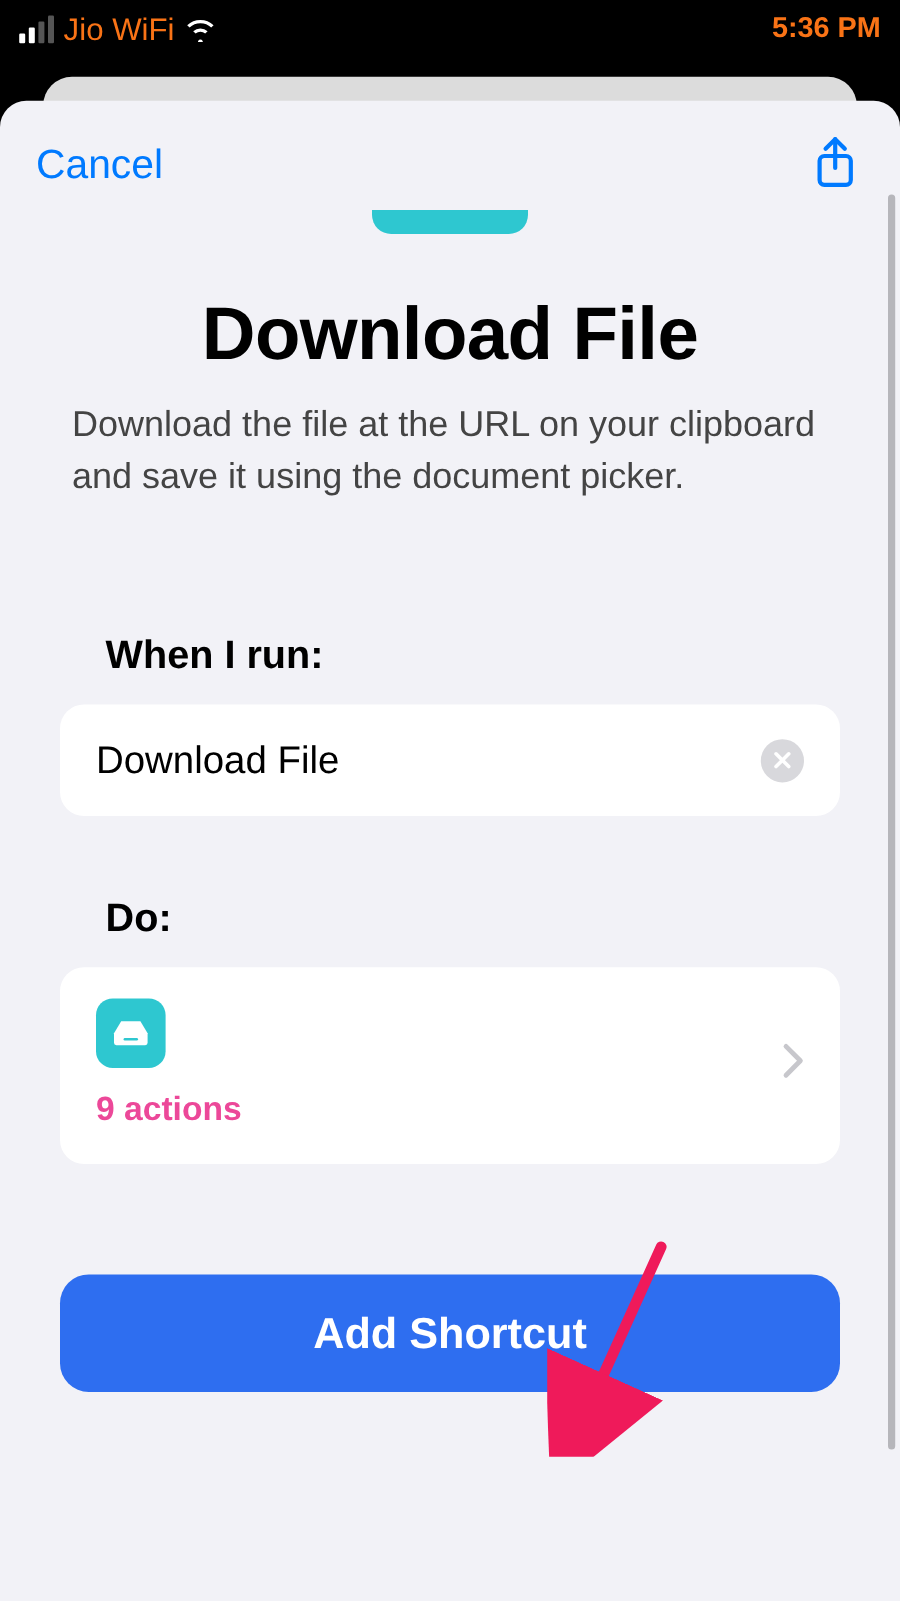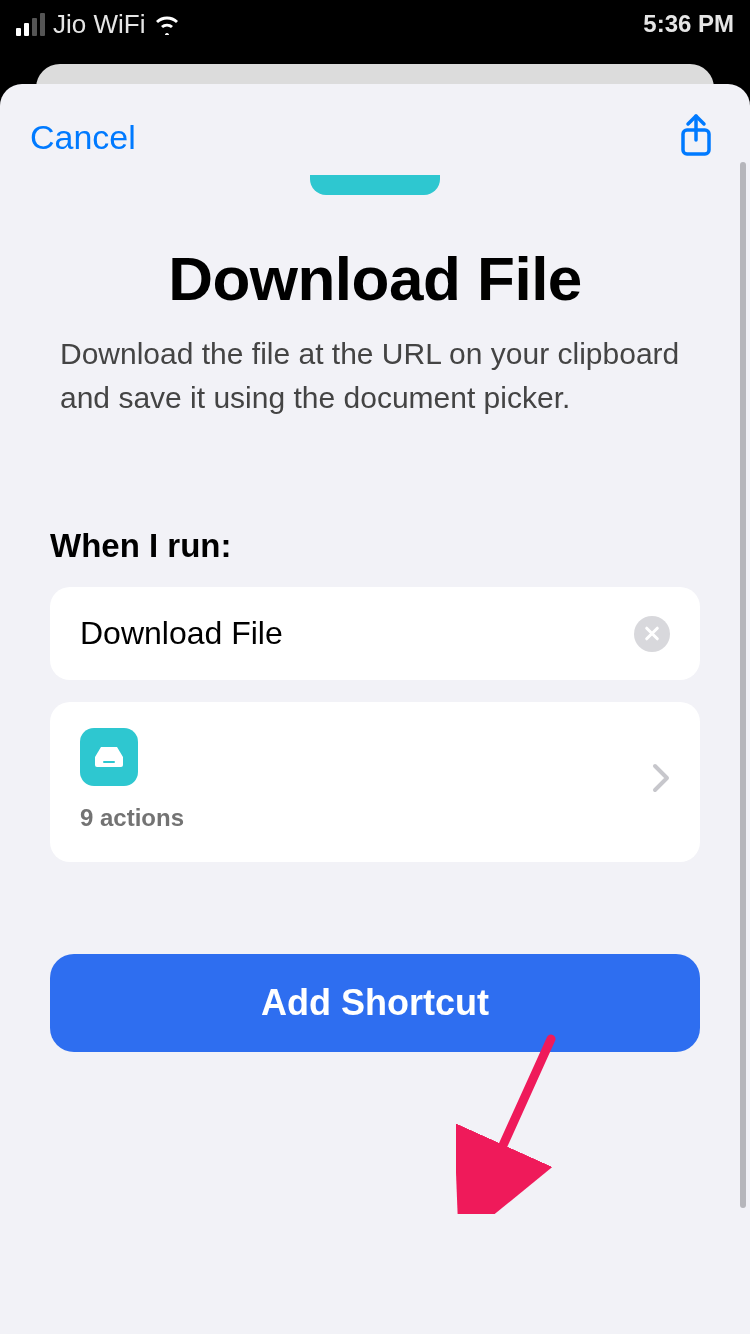--- a/index.html
+++ b/index.html
@@ -1,21 +1,21 @@
 <!DOCTYPE html>
 <html><head>
 <meta charset="utf-8">
 <style>
   * { box-sizing: border-box; margin: 0; padding: 0; }
   html, body { width: 750px; height: 1334px; font-family: -apple-system, "Helvetica Neue", Arial, sans-serif; background:#000; overflow:hidden; }
   
   .statusbar {
     height: 48px;
     background: #000;
-    color: #e5e5e5;
+    color: #f97316;
     display: flex;
     align-items: center;
     justify-content: space-between;
     padding: 0 16px;
     font-size: 26px;
     font-weight: 500;
   }
   .sb-left, .sb-right { display:flex; align-items:center; gap:8px; }
   .sb-right { gap:6px; }
   .signal { display:flex; align-items:flex-end; gap:3px; }
@@ -92,20 +92,21 @@
     color:#444;
     line-height:1.45;
     padding: 18px 60px 0 60px;
   }
 
   .section-label {
     font-size:33px;
     font-weight:700;
     color:#000;
     padding: 0 50px;
+    margin-left: 38px;
   }
   .section-when { margin-top:108px; }
   .section-do { margin-top:66px; }
 
   .card {
     background:#fff;
     border-radius:20px;
     margin: 22px 50px 0 50px;
     padding: 28px 30px;
     display:flex;
@@ -137,21 +138,21 @@
     align-items:center;
     justify-content:space-between;
   }
   .do-left { display:flex; flex-direction:column; gap:18px; }
   .app-icon {
     width:58px; height:58px; border-radius:14px;
     background:#2ec7d0;
     display:flex; align-items:center; justify-content:center;
   }
   .actions-count {
-    font-size:24px; font-weight:600; color:#737373;
+    font-size:28px; font-weight:600; color:#ec4899;
   }
   .chevron { color:#c7c7cc; }
 
   .add-btn {
     display:block;
     margin: 92px 50px 0 50px;
     width: calc(100% - 100px);
     background:#2e6ef0;
     color:#fff;
     border:none;
@@ -214,20 +215,21 @@
     <p class="subtitle">Download the file at the URL on your clipboard and save it using the document picker.</p>
 
     <div class="section-label section-when">When I run:</div>
     <div class="card">
       <span class="card-text">Download File</span>
       <button class="clear-btn" aria-label="clear">
         
       </button>
     </div>
 
+    <div class="section-label section-do">Do:</div>
     <div class="do-card">
       <div class="do-left">
         <div class="app-icon">
           <svg width="36" height="28" viewBox="0 0 36 28">
             <path d="M4 14 L10 4 H26 L32 14 V22 a2 2 0 0 1 -2 2 H6 a2 2 0 0 1 -2 -2 Z" fill="#fff"></path>
             <rect x="12" y="18" width="12" height="2" rx="1" fill="#2ec7d0"></rect>
           </svg>
         </div>
         <span class="actions-count">9 actions</span>
       </div>

